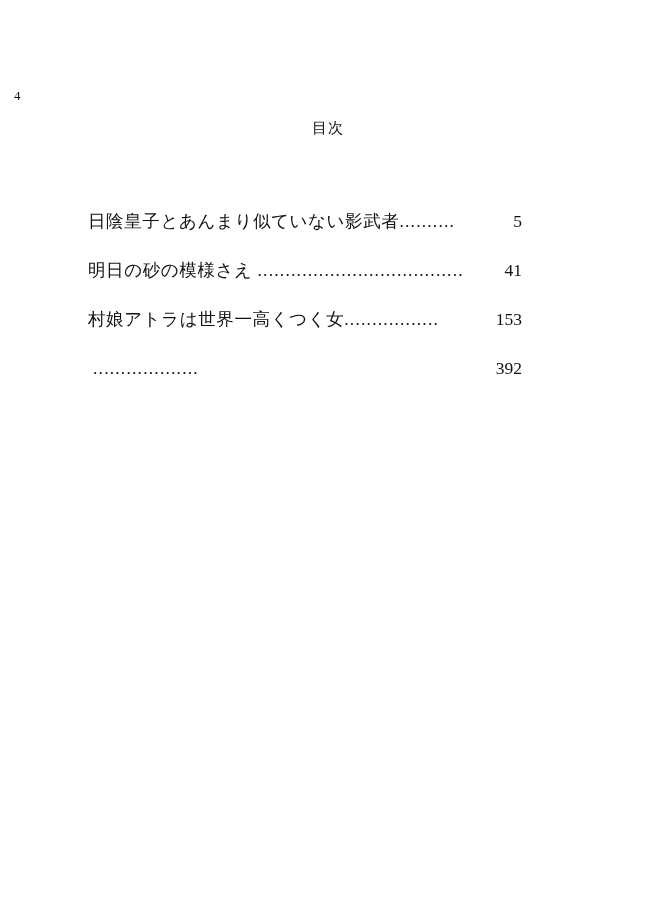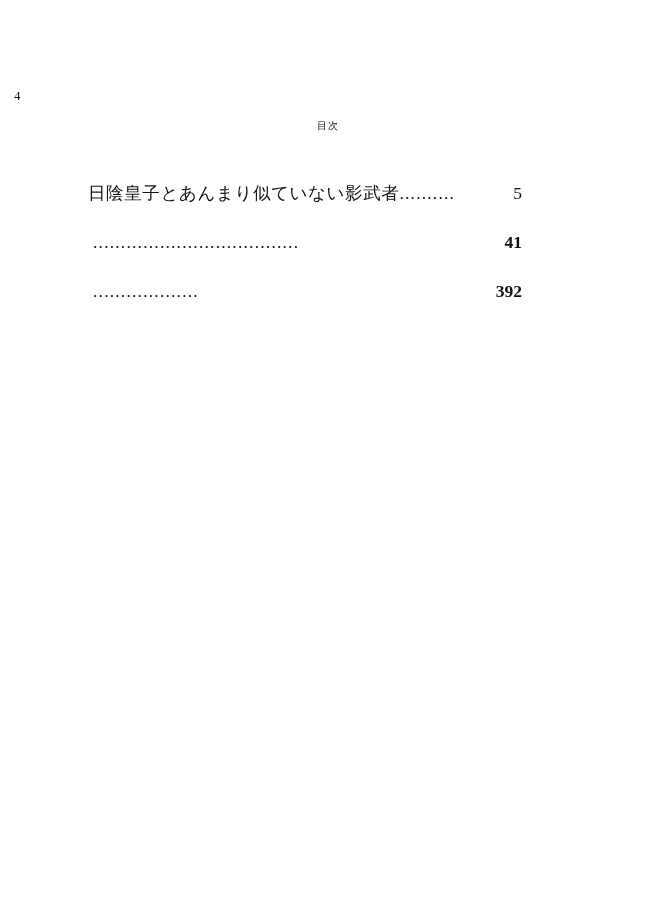--- a/index.html
+++ b/index.html
@@ -29,38 +29,39 @@
     font-size: 13px;
     line-height: 1;
     color: #111111;
   }
   .toc-title {
     position: absolute;
     left: 0;
     top: 119px;
     width: 656px;
     text-align: center;
-    font-size: 10px;
+    font-size: 15px;
     letter-spacing: 1px;
     color: #111111;
   }
   .toc-list {
     position: absolute;
     left: 88px;
     top: 183px;
     width: 434px;
   }
   .toc-entry {
     display: flex;
     align-items: center;
     font-size: 17.5px;
     line-height: 1.2;
     margin-bottom: 28px;
     white-space: nowrap;
     color: #111111;
+    margin-top: 28px;
   }
   .toc-entry .entry-title {
     letter-spacing: 0.6px;
   }
   .toc-entry .leader {
     flex: 1 1 auto;
     overflow: hidden;
     white-space: nowrap;
     font-size: 17.5px;
     letter-spacing: 1.2px;
@@ -68,44 +69,50 @@
     margin: 0 1px;
   }
   .toc-entry .page-num {
     flex: 0 0 auto;
     font-size: 17.5px;
     color: #111111;
   }
   
   .toc-entry.gap-tight .leader { margin-left: 0px; }
   .toc-entry.gap-loose .leader { margin-left: 5px; }
-  .toc-entry.gap-loose .page-num { margin-left: 4px; font-weight: bold; }
+  .toc-entry.gap-loose .page-num { margin-left: 4px; }
 </style>
 </head>
 <body>
 
 <div class="page">
 
   <div class="page-number">4</div>
 
   <div class="toc-title">目次</div>
 
   <div class="toc-list">
 
     <div class="toc-entry gap-tight">
       <span class="entry-title">日陰皇子とあんまり似ていない影武者</span>
       <span class="leader">..........</span>
       <span class="page-num">5</span>
     </div>
 
     <div class="toc-entry gap-loose">
+      <span class="entry-title">明日の砂の模様さえ</span>
       <span class="leader">.....................................</span>
       <span class="page-num">41</span>
     </div>
 
+    <div class="toc-entry gap-tight">
+      <span class="entry-title">村娘アトラは世界一高くつく女</span>
+      <span class="leader">.................</span>
+      <span class="page-num">153</span>
+    </div>
 
     <div class="toc-entry gap-loose">
       <span class="leader">...................</span>
       <span class="page-num">392</span>
     </div>
 
   </div>
 </div>
 
 </body></html>

